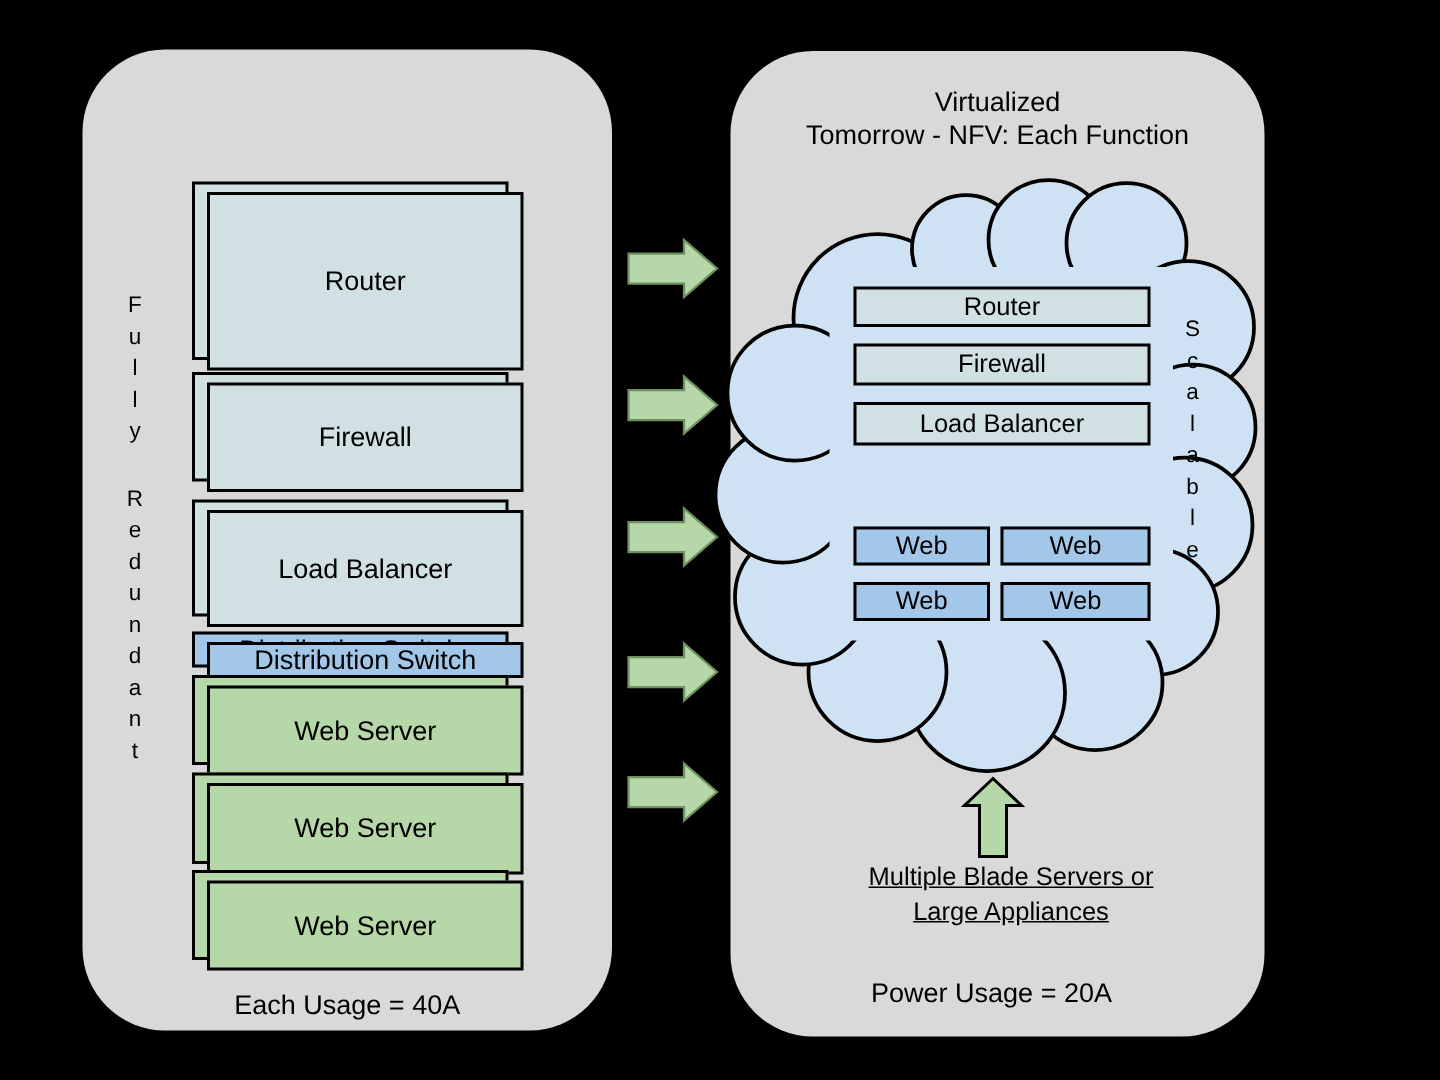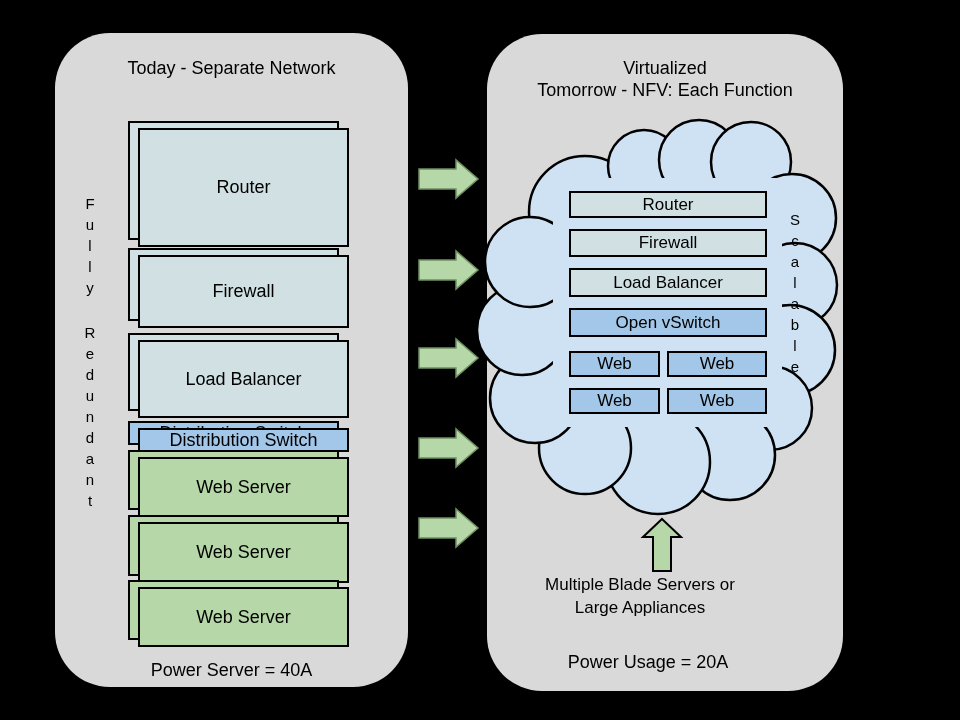--- a/index.html
+++ b/index.html
@@ -40,24 +40,24 @@
   .box.back{left:0;top:0;}
   .box.front{left:10px;top:7px;}
   .appliance{background:var(--appliance-fill);}
   .network{background:var(--network-fill);}
   .server{background:var(--server-fill);}
   .cloudbox{
     position:absolute;border:2px solid var(--outline);box-sizing:border-box;
     display:flex;align-items:center;justify-content:center;font-size:17px;z-index:5;
   }
   .caption{position:absolute;text-align:center;font-size:17px;line-height:23px;z-index:5;}
-  .caption-blades{left:470px;top:573px;width:340px;}
+  .caption-blades{left:504px;top:573px;width:340px;text-decoration:underline;}
   .power{position:absolute;text-align:center;font-size:18px;z-index:5;}
   .power-left{left:55px;top:660px;width:353px;}
-  .power-right{left:470px;top:652px;width:356px;}
+  .power-right{left:483px;top:652px;width:356px;}
 </style>
 </head>
 <body>
 
 <div class="stage">
 
   <div class="panel panel-left"></div>
   <div class="panel panel-right"></div>
 
   <svg class="overlay" width="960" height="720" viewBox="0 0 960 720">
@@ -80,21 +80,20 @@
     </g>
     <polygon class="flow-arrow" points="419,169 456,169 456,160 478,179 456,198 456,189 419,189"></polygon>
     <polygon class="flow-arrow" points="419,260 456,260 456,251 478,270 456,289 456,280 419,280"></polygon>
     <polygon class="flow-arrow" points="419,348 456,348 456,339 478,358 456,377 456,368 419,368"></polygon>
     <polygon class="flow-arrow" points="419,438 456,438 456,429 478,448 456,467 456,458 419,458"></polygon>
     <polygon class="flow-arrow" points="419,518 456,518 456,509 478,528 456,547 456,538 419,538"></polygon>
     <polygon class="up-arrow" points="662,519 681,537 671,537 671,571 653,571 653,537 643,537"></polygon>
   </svg>
 
   <div class="title title-left">
-    <div>Today - Separate Network</div>
   </div>
   <div class="vtext v-fully">F
 u
 l
 l
 y</div>
   <div class="vtext v-redundant">R
 e
 d
 u
@@ -153,21 +152,21 @@
       </div>
   </div>
   <div class="stack" style="left:128px;top:580px;width:223px;height:69px;">
     <div class="box back server" style="width:211px;height:60px;">
         <span>Web Server</span>
       </div>
     <div class="box front server" style="width:211px;height:60px;">
         <span>Web Server</span>
       </div>
   </div>
-  <div class="power power-left">Power Server = 40A</div>
+  <div class="power power-left">Each Usage = 40A</div>
 
   <div class="title title-right">
     <div>Virtualized</div>
     <div>Tomorrow - NFV: Each Function</div>
   </div>
   <div class="vtext v-scalable">S
 c
 a
 l
 a
@@ -177,23 +176,20 @@
 
   <div class="cloudbox appliance" style="left:569px;top:191px;width:198px;height:27px;">
       <span>Router</span>
     </div>
   <div class="cloudbox appliance" style="left:569px;top:229px;width:198px;height:28px;">
       <span>Firewall</span>
     </div>
   <div class="cloudbox appliance" style="left:569px;top:268px;width:198px;height:29px;">
       <span>Load Balancer</span>
     </div>
-  <div class="cloudbox network" style="left:569px;top:308px;width:198px;height:29px;">
-      <span>Open vSwitch</span>
-    </div>
   <div class="cloudbox network" style="left:569px;top:351px;width:91px;height:26px;">
       <span>Web</span>
     </div>
   <div class="cloudbox network" style="left:667px;top:351px;width:100px;height:26px;">
       <span>Web</span>
     </div>
   <div class="cloudbox network" style="left:569px;top:388px;width:91px;height:26px;">
       <span>Web</span>
     </div>
   <div class="cloudbox network" style="left:667px;top:388px;width:100px;height:26px;">

